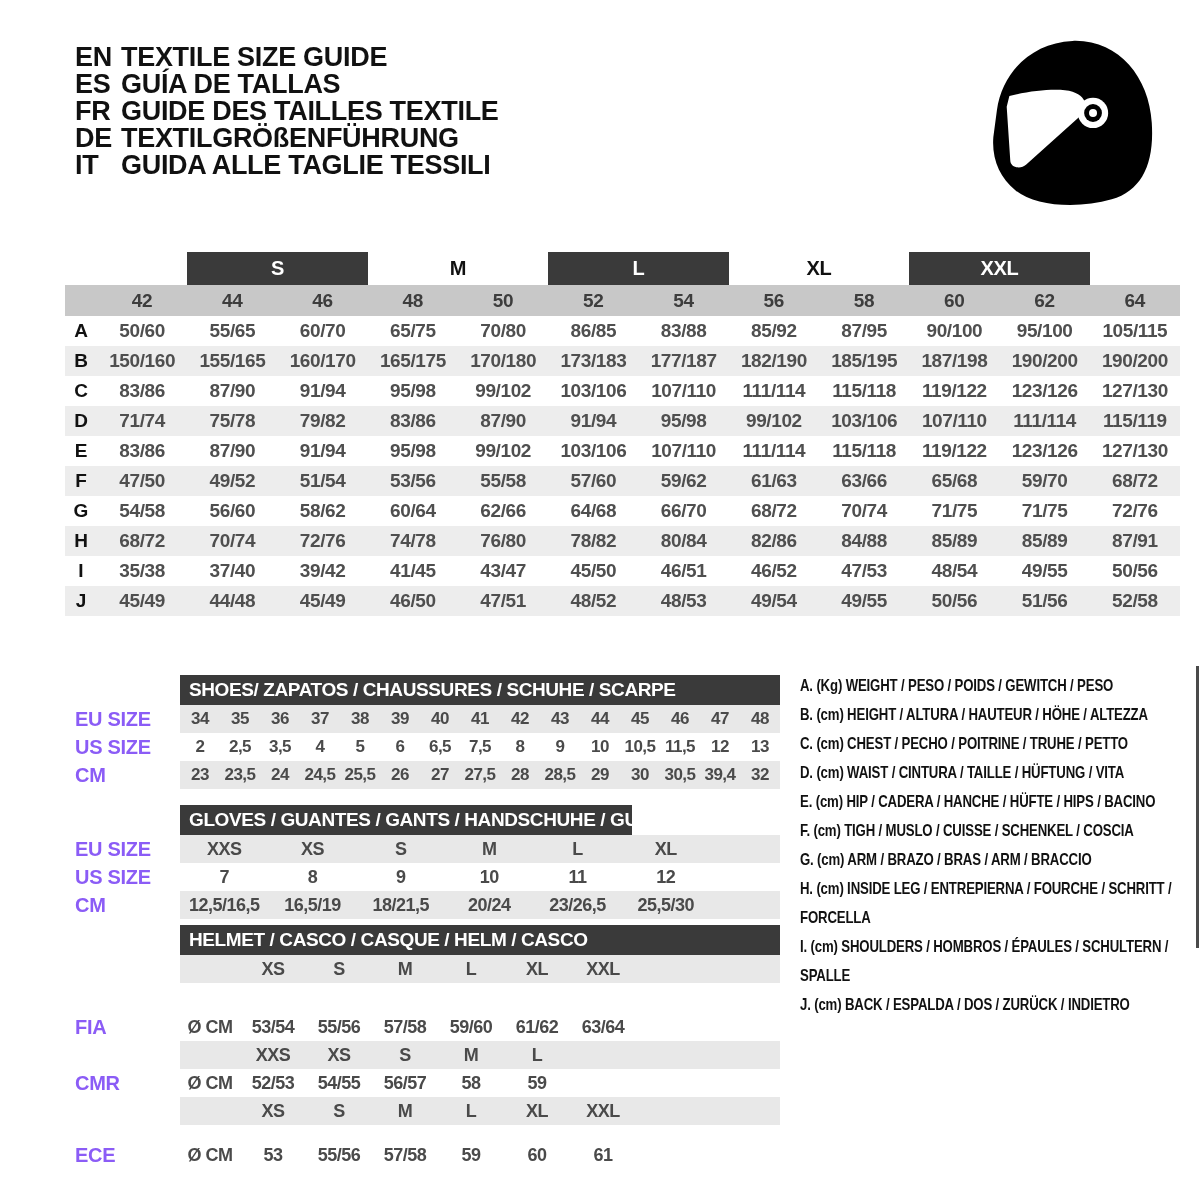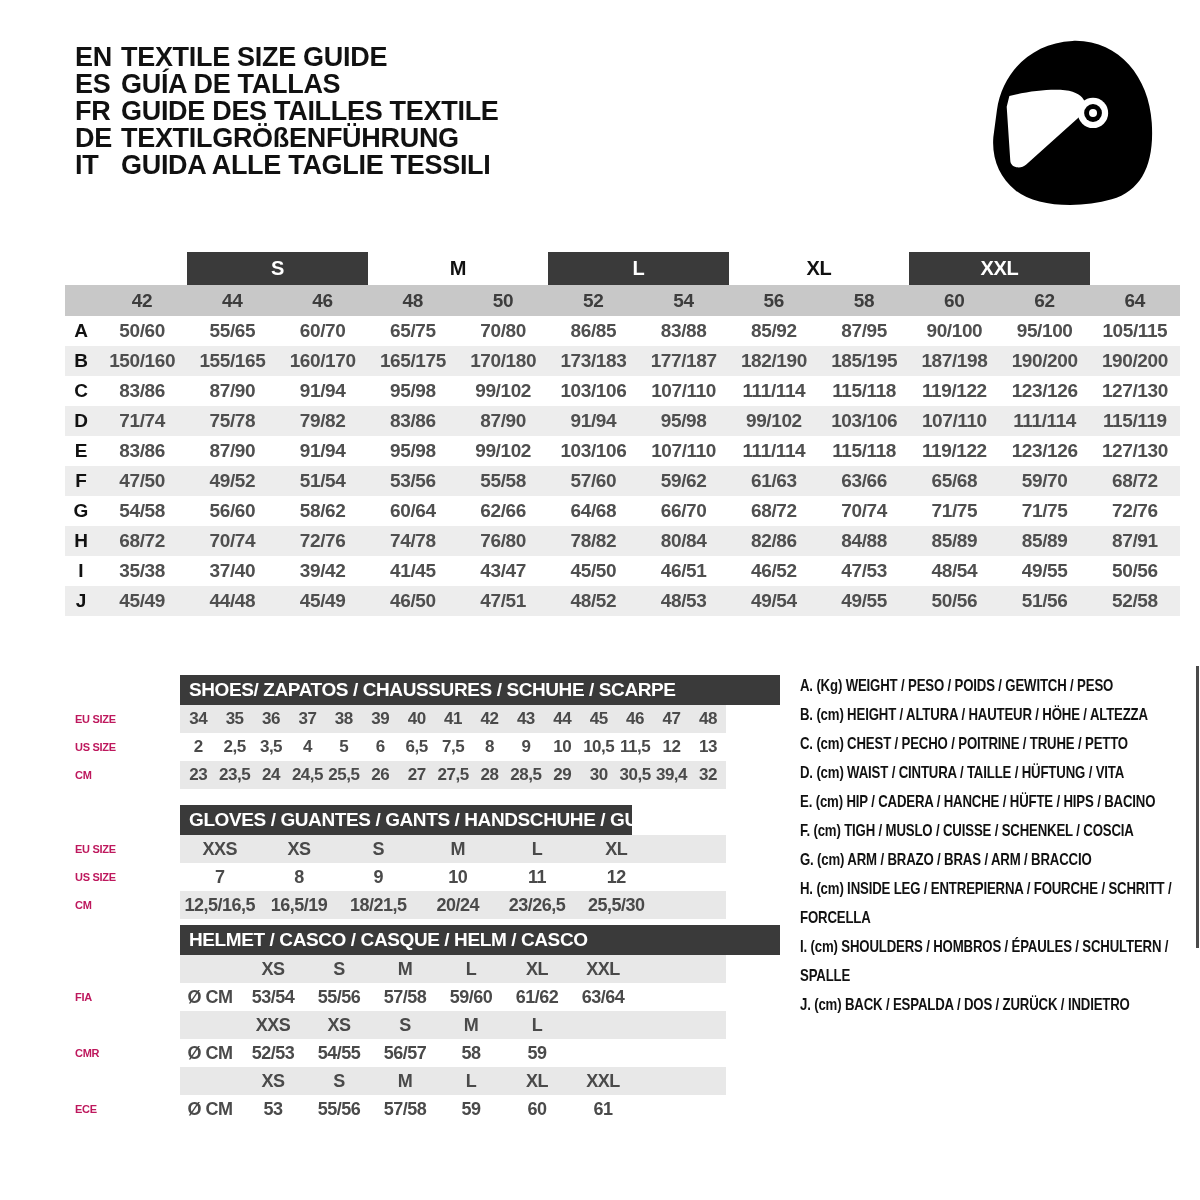--- a/index.html
+++ b/index.html
@@ -30,35 +30,35 @@
   .trow .letter{flex:0 0 32px;text-align:center;font-size:19px;color:#111}
   .trow .cell{flex:1 1 0;text-align:center;font-size:19px;color:#4f4f4f;letter-spacing:-0.4px}
 
   
   .sec-wrap{position:absolute;left:65px;width:715px}
   .sec-shoes{top:675px}
   .sec-gloves{top:805px}
   .sec-helmet{top:925px}
   .srow{display:flex;height:28px;line-height:28px}
   .barrow{height:30px;line-height:30px;margin-bottom:0}
-  .slabel{flex:0 0 115px;font-size:11px;color:#be185d;letter-spacing:-0.3px;padding-left:10px}
+  .slabel{flex:0 0 115px;font-size:20px;color:#8b5cf6;letter-spacing:-0.3px;padding-left:10px}
   .sec-bar{height:30px;background:#3a3a3a;color:#fff;font-size:19px;line-height:30px;padding-left:9px;letter-spacing:-0.4px;white-space:nowrap;overflow:hidden}
   .bar-shoes{width:638px}
   .bar-gloves{width:452px}
   .bar-helmet{width:602px}
-  .sband{width:546px;display:flex}
+  .sband{width:600px;display:flex}
   .sband.shaded{background:#e8e8e8}
   .scell{flex:1 1 0;text-align:center;font-size:17px;color:#4a4a4a;letter-spacing:-0.5px;white-space:nowrap}
   .sband.gloves{padding-right:70px}
   .sband.gloves .scell{font-size:18px}
   .sband.helmet{padding-right:144px}
   .sband.helmet .scell{flex:0 0 66px;font-size:18px}
   .sband.helmet .hcol0{flex:0 0 60px}
-  #helmet-rows .srow:nth-child(2){}
-  #helmet-rows .srow:nth-child(6){margin-top:0}
+  #helmet-rows .srow:nth-child(2){margin-top:30px}
+  #helmet-rows .srow:nth-child(6){margin-top:16px}
 
   
   .legend{position:absolute;left:800px;top:671px;width:500px;transform:scaleX(0.8);transform-origin:left top}
   .legend-item{font-size:16.5px;line-height:29px;color:#111;letter-spacing:-0.2px}
 
   
   .edge-line{position:absolute;left:1196px;top:666px;width:3px;height:282px;background:#4a4a4a}
 </style>
 </head>
 <body>

